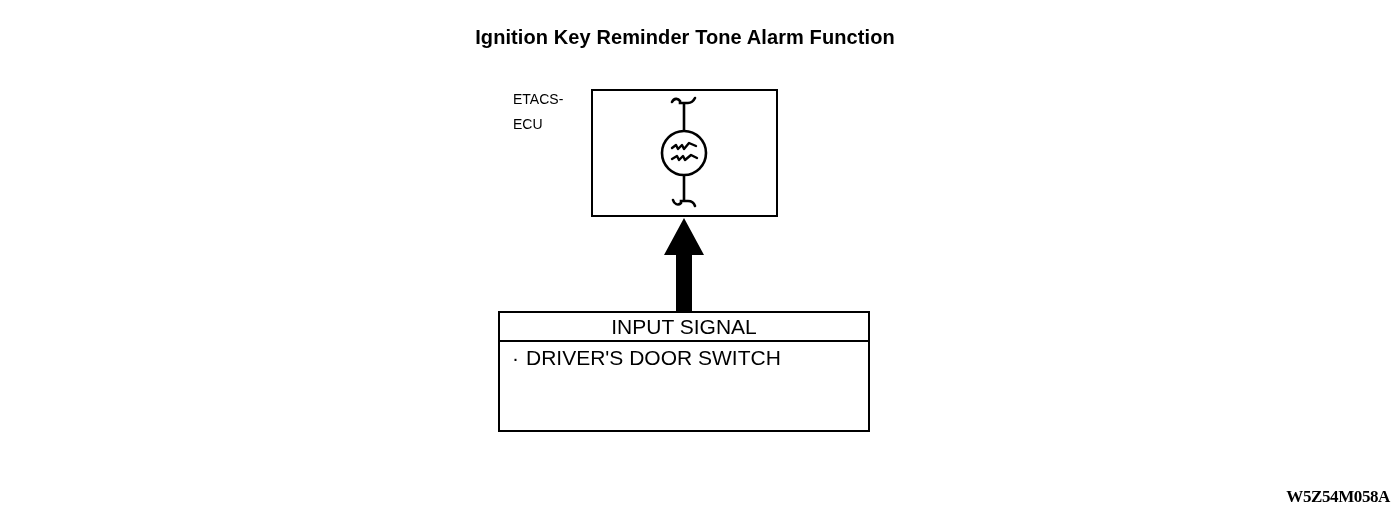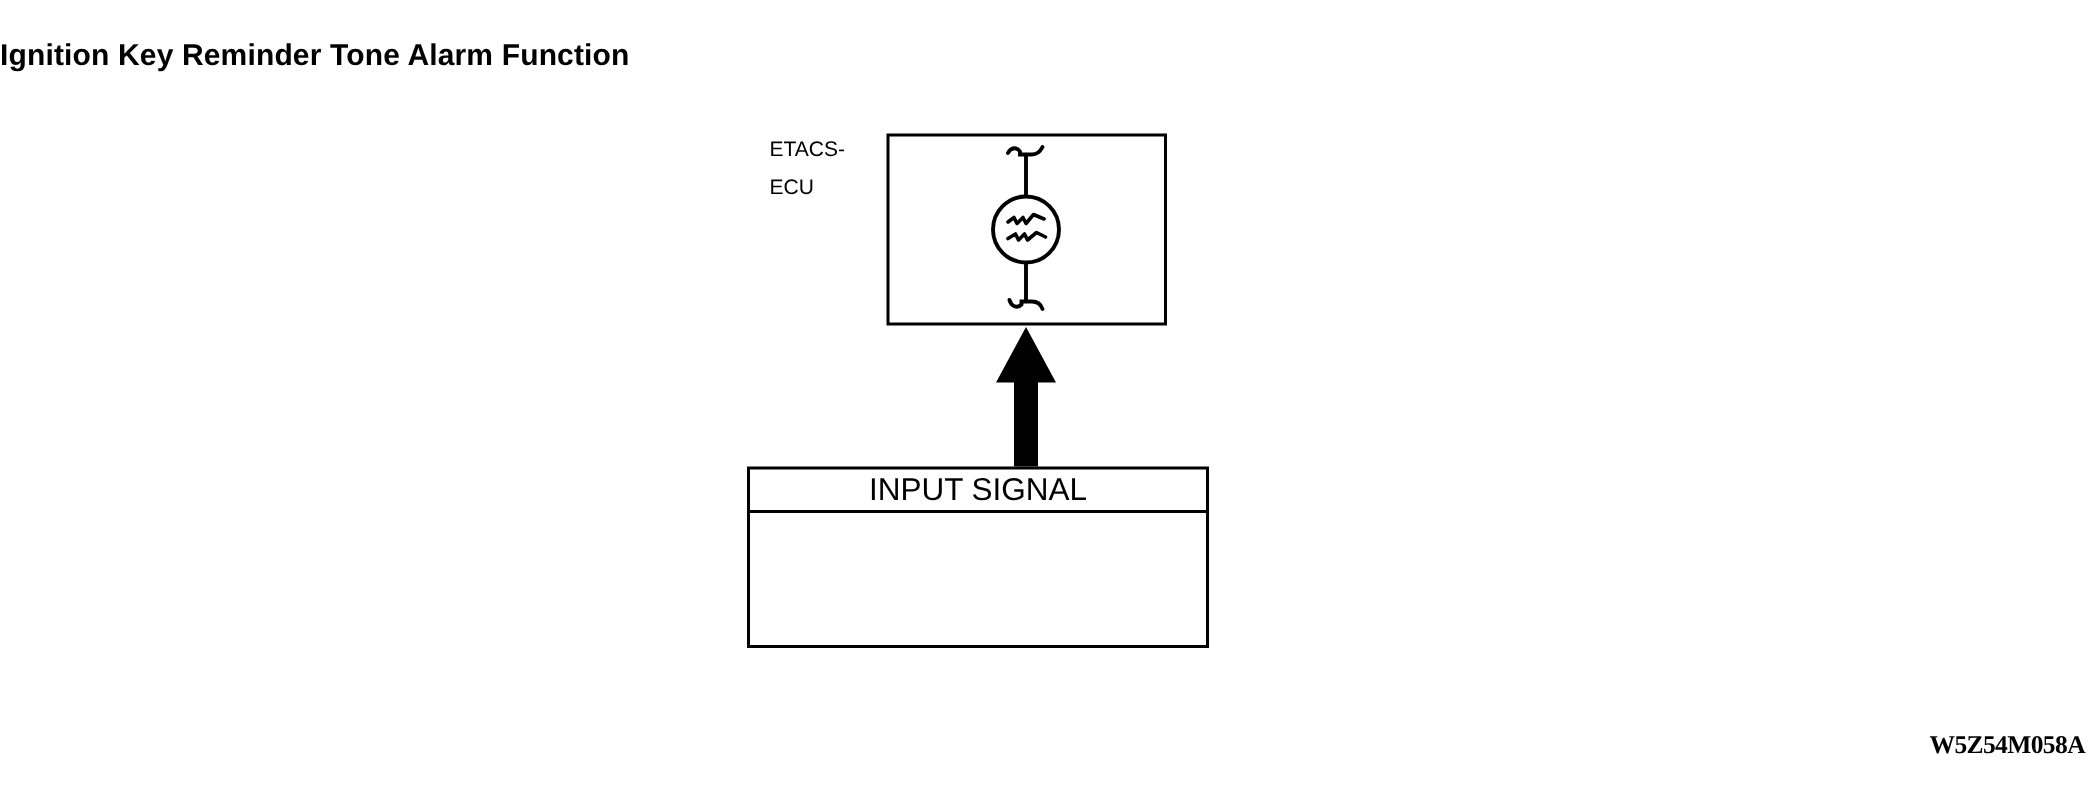--- a/index.html
+++ b/index.html
@@ -15,21 +15,21 @@
     font-family: "Liberation Sans", sans-serif;
     color: #000000;
   }
 
   
   #diagram-title {
     position: absolute;
     left: 0;
     top: 26px;
     width: 1370px;
-    text-align: left;
+    text-align: center;
     font-size: 20px;
     font-weight: bold;
     letter-spacing: 0.1px;
     white-space: nowrap;
   }
 
   
   #ecu-label {
     position: absolute;
     left: 489px;
@@ -68,21 +68,21 @@
     top: 216px;
     width: 62px;
     height: 100px;
   }
 
   
   #input-signal-box {
     position: absolute;
     left: 498px;
     top: 311px;
-    width: 308px;
+    width: 372px;
     height: 121px;
     border: 2px solid #000000;
     box-sizing: border-box;
     background: #ffffff;
   }
   #input-signal-header {
     height: 29px;
     border-bottom: 2px solid #000000;
     box-sizing: border-box;
     text-align: center;
@@ -146,16 +146,19 @@
 
 <div id="input-arrow">
   <svg width="62" height="100" viewBox="0 0 62 100" xmlns="http://www.w3.org/2000/svg">
     <polygon points="31,2 51,39 39,39 39,100 23,100 23,39 11,39" fill="#000000"></polygon>
   </svg>
 </div>
 
 <div id="input-signal-box">
   <div id="input-signal-header">INPUT SIGNAL</div>
   <div id="input-signal-list">
+    <div class="signal-item">
+      <span class="signal-bullet">·</span><span>DRIVER'S DOOR SWITCH</span>
+    </div>
   </div>
 </div>
 
 <div id="reference-code">W5Z54M058A</div>
 
 </body></html>

